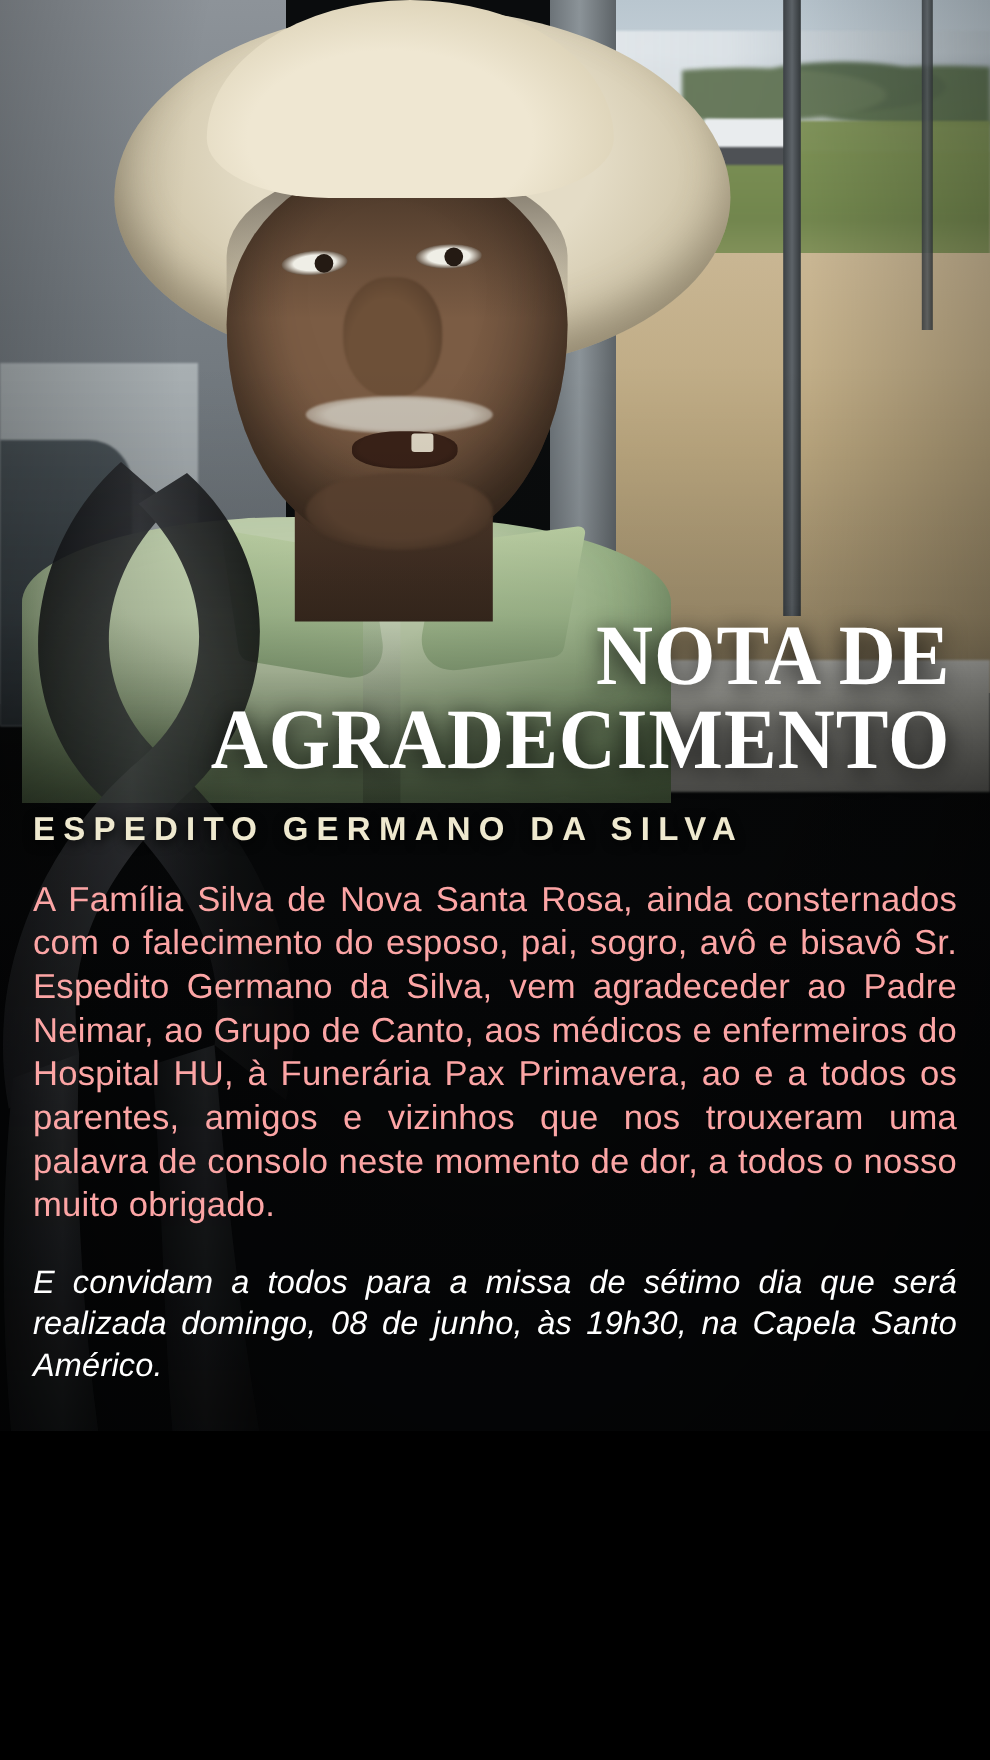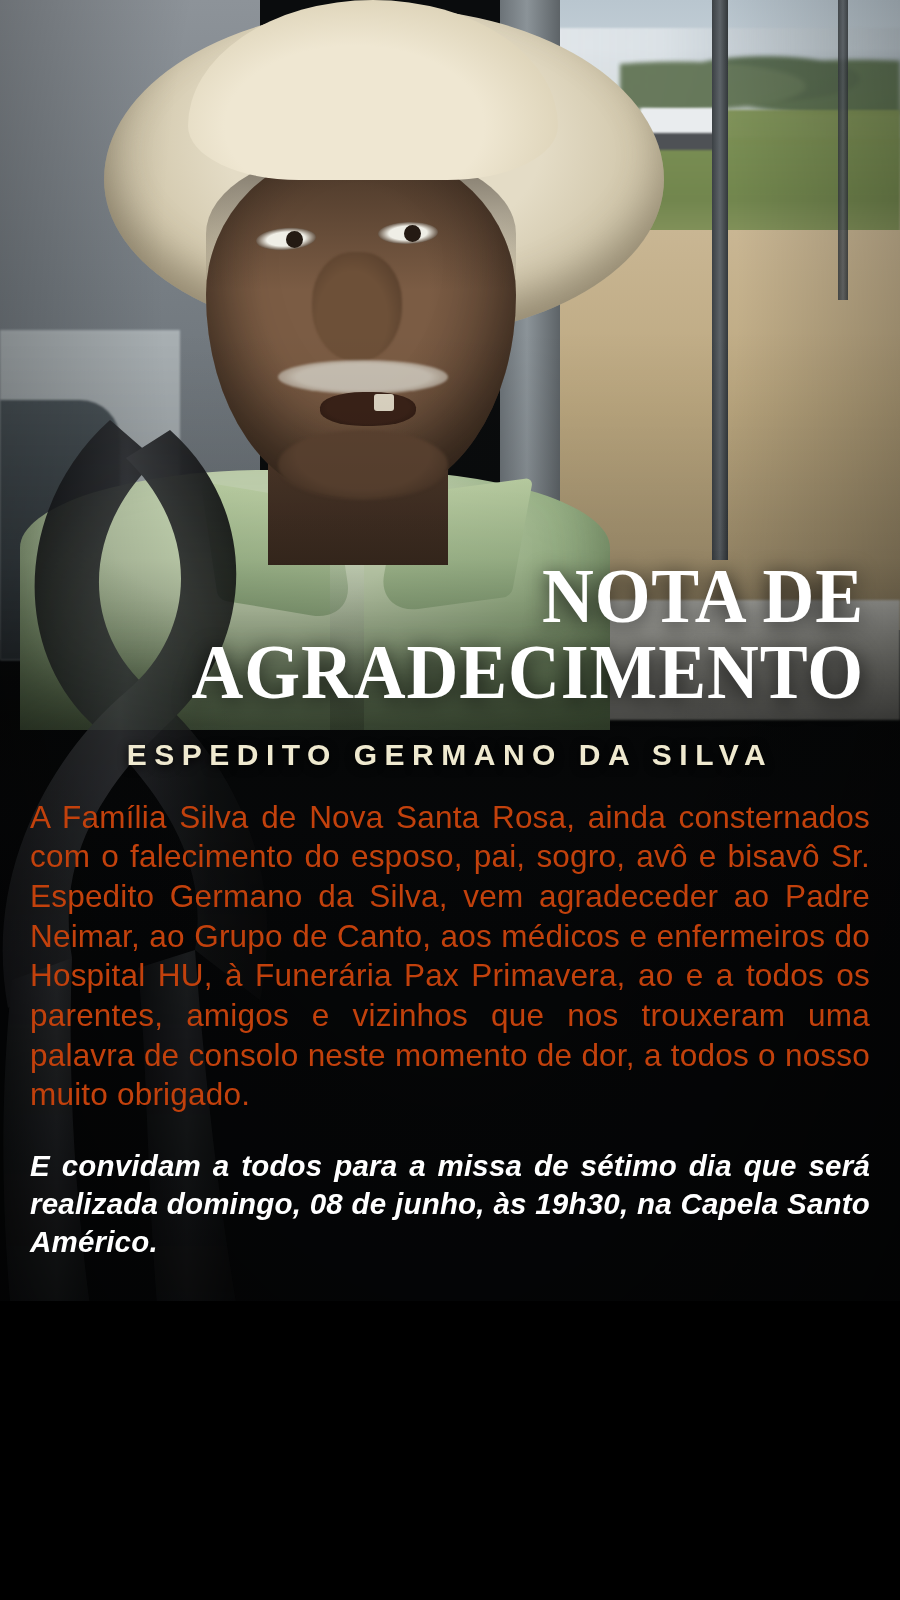--- a/index.html
+++ b/index.html
@@ -346,46 +346,45 @@
   .title .line2 {
     display: block;
     font-size: 78px;
     transform: scaleX(0.92);
     transform-origin: right center;
     margin-top: 4px;
   }
 
   .deceased-name {
     margin-top: 30px;
-    text-align: center;
     font-size: 30px;
     font-weight: 700;
     letter-spacing: 7.5px;
     color: #efe9cf;
     text-shadow: 0 2px 10px rgba(0,0,0,0.9);
   }
 
   .body-text {
     margin-top: 26px;
     font-size: 31.5px;
     line-height: 1.26;
     text-align: justify;
     text-align-last: left;
-    color: #c2410c;
+    color: #fca5a5;
     letter-spacing: 0.2px;
   }
 
   .invite-text {
     margin-top: 26px;
     font-size: 29.5px;
     line-height: 1.30;
     text-align: justify;
     text-align-last: left;
     font-style: italic;
-    font-weight: 700;
+    font-weight: 400;
     color: #ffffff;
     letter-spacing: 0.2px;
   }
 </style>
 </head>
 <body>
 
 <div id="poster">
 
   <div class="photo">

